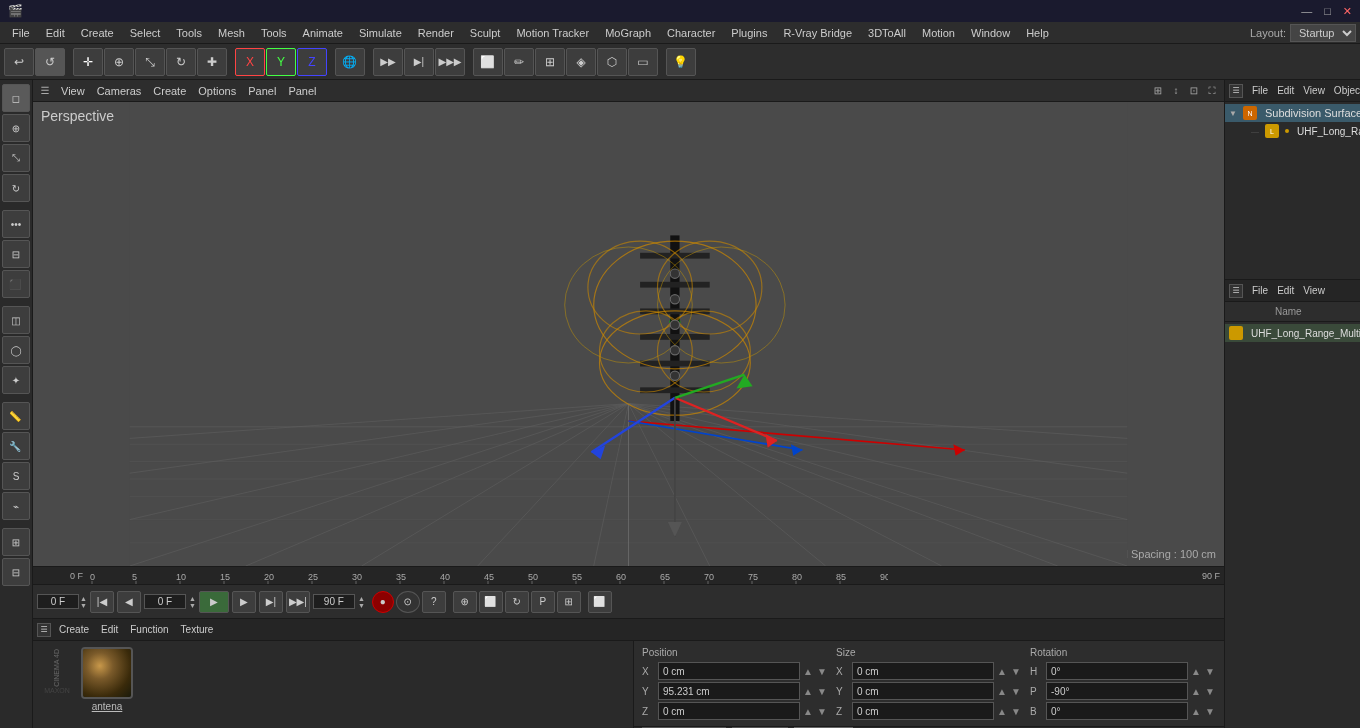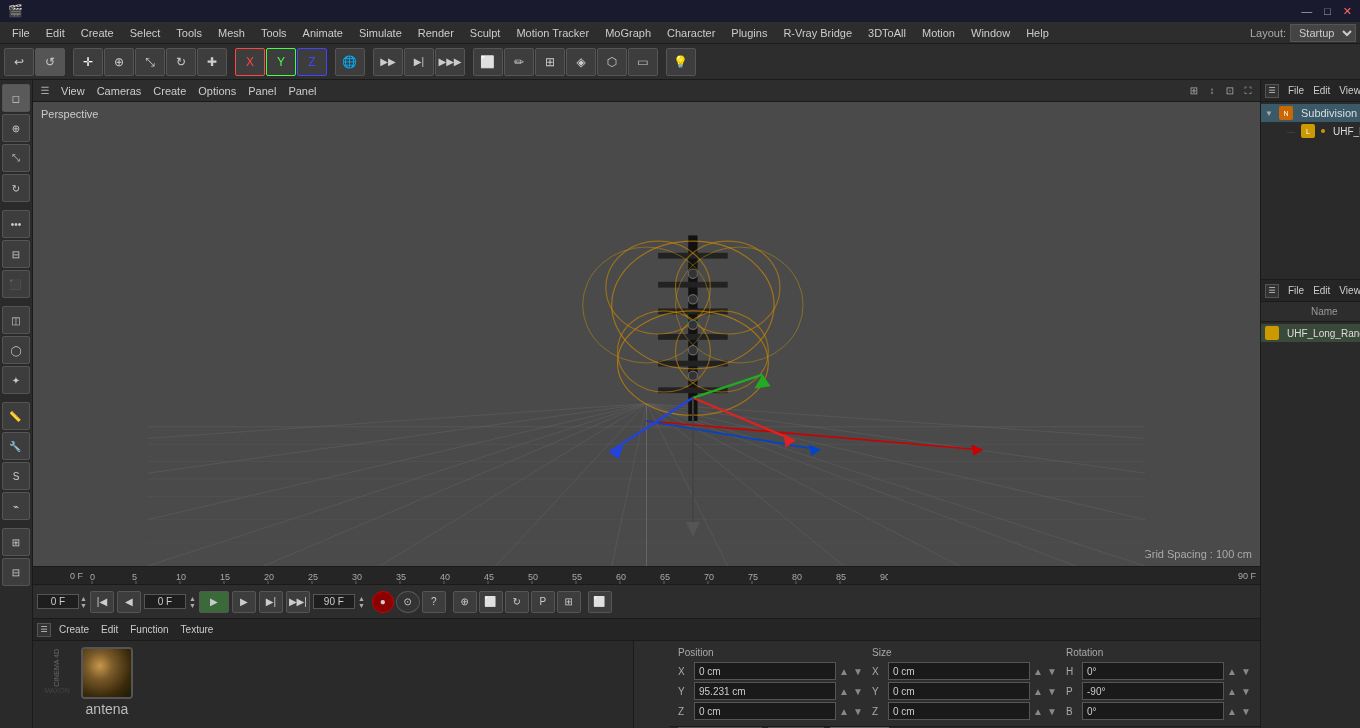--- a/index.html
+++ b/index.html
@@ -24,21 +24,21 @@
     
     #left-sidebar { width: 36px; background: #2a2a2a; display: flex; flex-direction: column; align-items: center; padding: 4px 2px; gap: 2px; border-right: 1px solid #1a1a1a; }
     .side-btn { width: 28px; height: 28px; background: #3d3d3d; border: 1px solid #555; cursor: pointer; display: flex; align-items: center; justify-content: center; color: #ccc; font-size: 10px; border-radius: 2px; }
     .side-btn.active { background: #5a5a5a; }
     #viewport-toolbar { height: 22px; background: #2d2d2d; display: flex; align-items: center; padding: 0 4px; gap: 4px; border-bottom: 1px solid #1a1a1a; font-size: 11px; }
     .vp-menu { color: #ccc; cursor: pointer; padding: 0 4px; }
     .vp-icons { margin-left: auto; display: flex; gap: 2px; }
     .vp-icon { width: 16px; height: 16px; display: flex; align-items: center; justify-content: center; color: #aaa; font-size: 10px; cursor: pointer; }
 
     #viewport-canvas { flex: 1; background: #4a4a4a; position: relative; overflow: hidden; }
-    #viewport-label { position: absolute; top: 6px; left: 8px; color: #ccc; font-size: 11px; }
+    #viewport-label { position: absolute; top: 6px; left: 8px; color: #ccc; font-size: 14px; }
     #grid-spacing { position: absolute; bottom: 6px; right: 8px; color: #aaa; font-size: 11px; }
 
     
     .grid-svg { position: absolute; top: 0; left: 0; width: 100%; height: 100%; }
     #timeline-ruler { height: 20px; background: #252525; display: flex; align-items: center; padding: 0 4px; overflow: hidden; position: relative; }
     #timeline-controls { height: 40px; background: #2d2d2d; display: flex; align-items: center; padding: 0 4px; gap: 4px; border-top: 1px solid #1a1a1a; }
     .tc-field { background: #1a1a1a; border: 1px solid #555; color: #ccc; padding: 1px 4px; font-size: 10px; width: 50px; text-align: center; }
     .tc-btn { width: 24px; height: 22px; background: #3d3d3d; border: 1px solid #555; display: flex; align-items: center; justify-content: center; color: #ccc; font-size: 10px; cursor: pointer; border-radius: 2px; }
     .tc-btn-red { background: #8b0000; border-color: #aa0000; width: 22px; height: 22px; border-radius: 11px; }
     .tc-btn-circle { border-radius: 50%; }
@@ -55,21 +55,21 @@
 
     
     #bottom-area { height: 110px; background: #2a2a2a; border-top: 1px solid #1a1a1a; display: flex; }
     #material-toolbar { height: 22px; background: #252525; display: flex; align-items: center; padding: 0 4px; gap: 8px; border-bottom: 1px solid #1a1a1a; font-size: 10px; color: #ccc; }
     .mat-tb-item { cursor: pointer; padding: 0 4px; }
     .mat-item { display: flex; flex-direction: column; align-items: center; gap: 2px; cursor: pointer; }
     .mat-preview { width: 52px; height: 52px; border-radius: 50%; background: radial-gradient(circle at 35% 35%, #888, #222); border: 2px solid #555; overflow: hidden; display: flex; align-items: center; justify-content: center; }
     .mat-label { font-size: 9px; color: #aaa; text-align: center; }
 
     
-    #props-area { flex: 1; background: #2d2d2d; display: flex; flex-direction: column; padding-left: 36px; }
+    #props-area { flex: 1; background: #2d2d2d; display: flex; flex-direction: column; }
     .prop-row { display: flex; align-items: center; gap: 2px; margin-bottom: 2px; }
     .prop-label { font-size: 10px; color: #aaa; width: 14px; }
     .prop-input { flex: 1; background: #1a1a1a; border: 1px solid #555; color: #ccc; padding: 1px 4px; font-size: 10px; height: 18px; }
     .prop-arrow { font-size: 10px; color: #888; cursor: pointer; width: 12px; text-align: center; }
 
     #props-bottom { height: 28px; background: #2d2d2d; display: flex; align-items: center; padding: 0 8px; gap: 8px; border-top: 1px solid #1a1a1a; }
     .coord-dropdown { background: #3d3d3d; border: 1px solid #555; color: #ccc; font-size: 10px; padding: 2px 4px; }
     .apply-btn { background: #4a4a4a; border: 1px solid #666; color: #ccc; font-size: 10px; padding: 3px 16px; cursor: pointer; }
   </style>
 </head>
@@ -407,21 +407,21 @@
 
             <div style="width:36px; display:flex; flex-direction:column; align-items:center; justify-content:center; padding:2px;">
               <div style="font-size:7px;color:#666;text-align:center;writing-mode:vertical-rl;transform:rotate(180deg);line-height:1.2;">CINEMA 4D</div>
               <div style="font-size:7px;color:#444;text-align:center;">MAXON</div>
             </div>
 
             <div class="mat-item">
               <div class="mat-preview" style="width:52px;height:52px;border-radius:4px;background:radial-gradient(circle at 40% 40%, #8a6a3a, #3a2a1a 60%, #1a1a1a);border:2px solid #555; overflow:hidden;">
                 <div style="width:100%;height:100%;background:radial-gradient(circle at 35% 35%, #c8984a 0%, #7a5a2a 30%, #3a2a0a 70%, #1a1a0a 100%);"></div>
               </div>
-              <span class="mat-label" style="font-size:14px;color:#bbb;">antena</span>
+              <span class="mat-label" style="font-size:10px;color:#bbb;text-decoration:underline;">antena</span>
             </div>
           </div>
 
           <div id="props-area" style="flex:1; background:#2d2d2d; display:flex; flex-direction:column; border-left:1px solid #1a1a1a;">
             <div style="display:grid;grid-template-columns:1fr 1fr 1fr;padding:4px 8px;gap:0 8px;flex:1;">
 
               <div>
                 <div style="font-size:10px;color:#aaa;padding:2px 0 4px 0;">Position</div>
                 <div class="prop-row">
                   <span class="prop-label">X</span>

